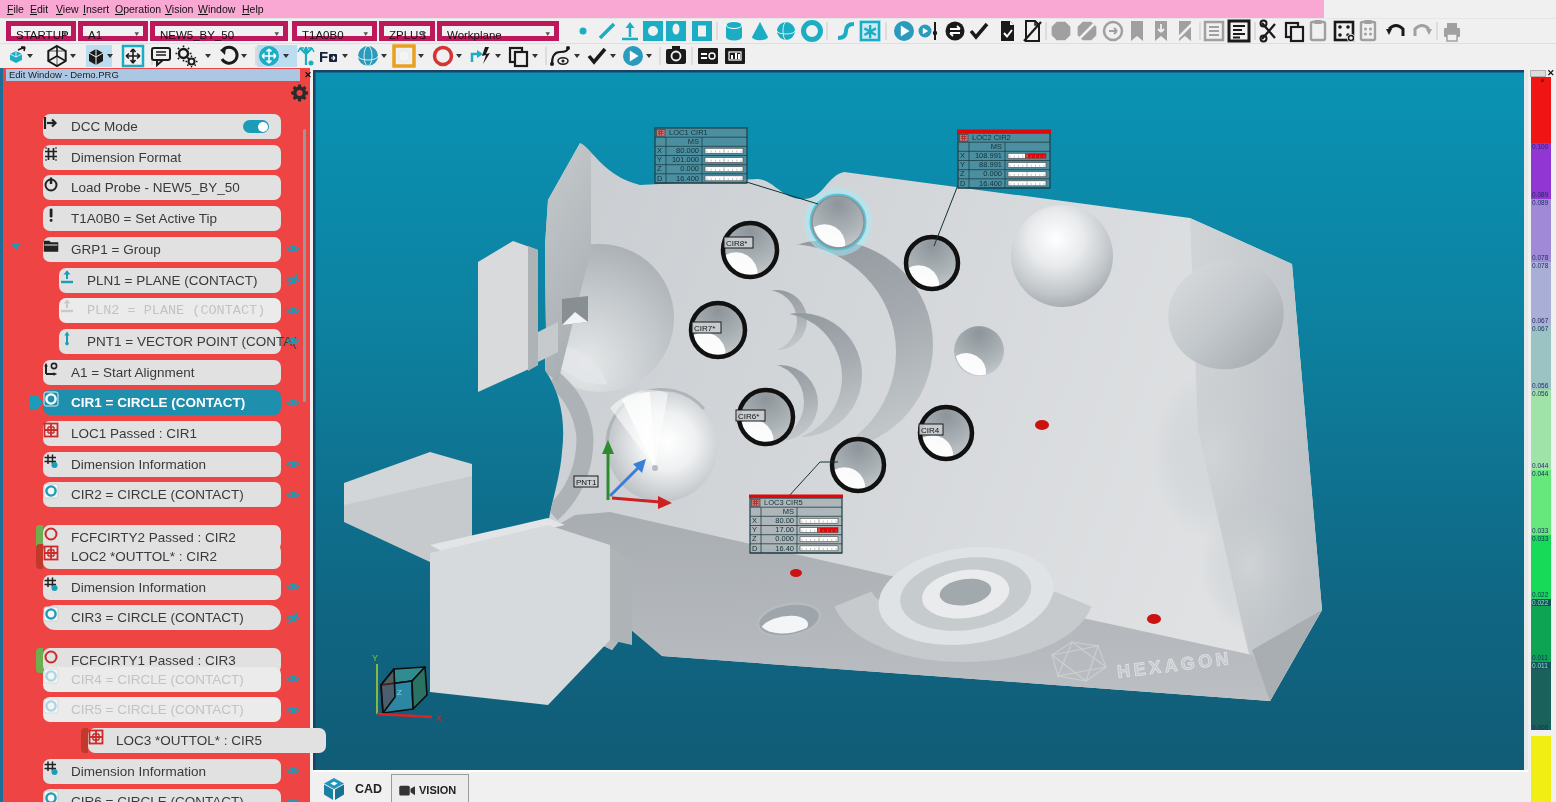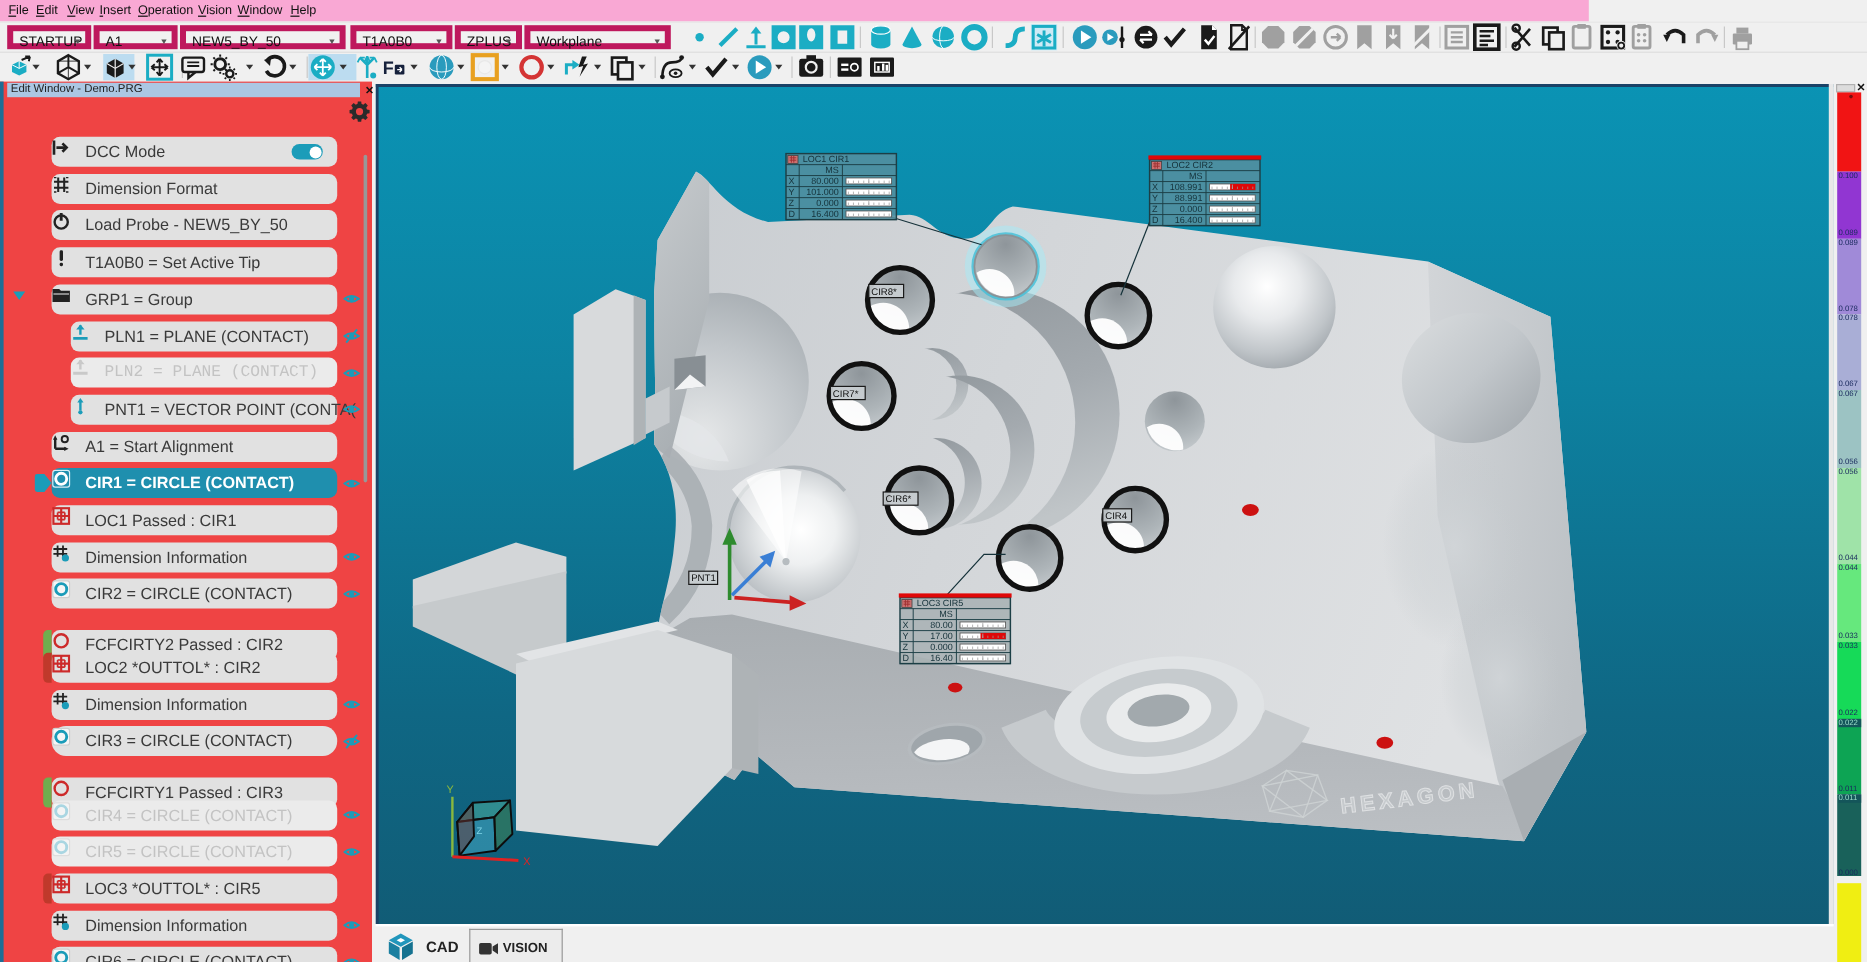--- a/index.html
+++ b/index.html
@@ -910,21 +910,21 @@
         <circle cx="7" cy="7" r="2.1" fill="#1b9cb9"></circle>
       </svg>
     <div class="pill dis" style="top:629.3px;"><svg class="picon" width="16" height="16" viewBox="0 0 16 16">
           <rect x="1" y="1" width="14" height="14" rx="2" fill="#f4f4f4" stroke="#dddddd"></rect>
           <circle cx="8" cy="8" r="4.6" fill="none" stroke="#a9d6e2" stroke-width="2.4"></circle>
         </svg><span class="lbl">CIR5 = CIRCLE (CONTACT)</span></div>
     <svg style="position:absolute;left:283px;top:634.8px;" width="14" height="14" viewBox="0 0 14 14">
         <path d="M1 7 Q7 2.2 13 7 Q7 11.8 1 7 Z" fill="none" stroke="#1b9cb9" stroke-width="1.6"></path>
         <circle cx="7" cy="7" r="2.1" fill="#1b9cb9"></circle>
       </svg>
-    <div class="pill" style="top:660.0px;"><svg class="picon" width="16" height="16" viewBox="0 0 16 16">
+    <div class="pill" style="top:660.0px;margin-left:45px;"><svg class="picon" width="16" height="16" viewBox="0 0 16 16">
           <rect x="1.5" y="1.5" width="13" height="13" fill="none" stroke="#cd2a2a" stroke-width="1.8"></rect>
           <path d="M8 1.5 L8 14.5 M1.5 8 L14.5 8" stroke="#cd2a2a" stroke-width="1.8"></path>
           <path d="M5 5 L11 5 M5 11 L11 11 M5 5 L5 11 M11 5 L11 11" stroke="#cd2a2a" stroke-width="1.4"></path>
         </svg><span class="lbl">LOC3 *OUTTOL* : CIR5</span><span class="sidebar-l" style="position:absolute;left:-7px;top:0;width:7px;height:25px;border-radius:4px 0 0 4px;background:#c0392b;"></span></div>
     <div class="pill" style="top:690.7px;"><svg class="picon" width="16" height="16" viewBox="0 0 16 16">
           <path d="M5 1.5 L5 11 M9.5 1.5 L9.5 11 M1.5 4.5 L13 4.5 M1.5 8.5 L13 8.5" stroke="#222" stroke-width="1.5"></path>
           <circle cx="11.5" cy="12" r="3" fill="#1b9cb9"></circle>
         </svg><span class="lbl">Dimension Information</span></div>
     <svg style="position:absolute;left:283px;top:696.1999999999999px;" width="14" height="14" viewBox="0 0 14 14">
         <path d="M1 7 Q7 2.2 13 7 Q7 11.8 1 7 Z" fill="none" stroke="#1b9cb9" stroke-width="1.6"></path>

